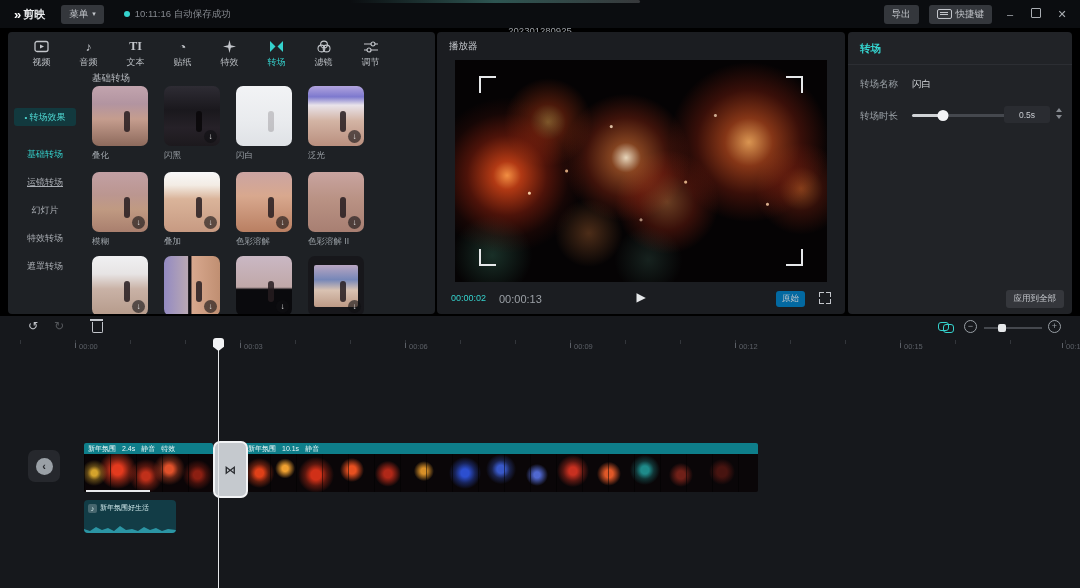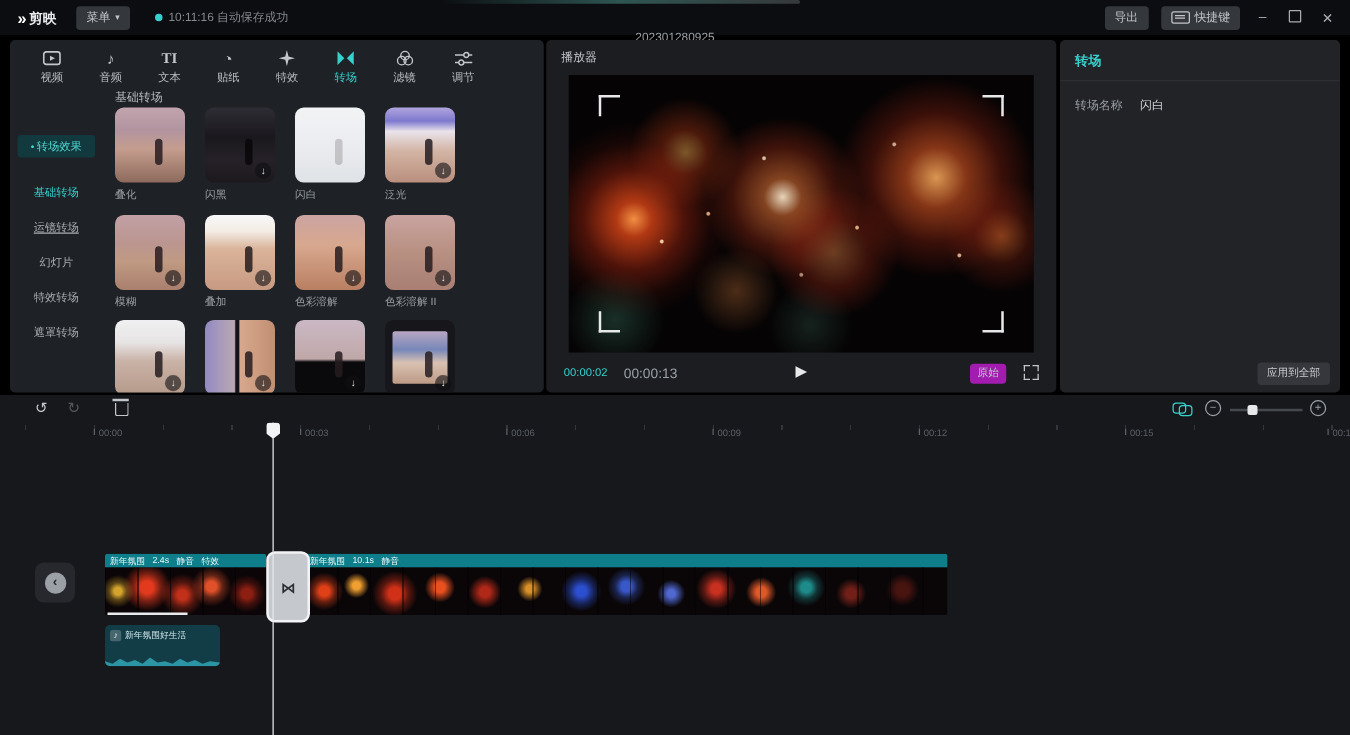--- a/index.html
+++ b/index.html
@@ -81,21 +81,21 @@
     radial-gradient(circle at 50% 72%, rgba(255,220,190,0.6) 0 1px, transparent 2px);}
   .cb{position:absolute;width:15px;height:15px;}
   .cb.tl{left:24px;top:16px;border-left:2px solid #e6e8ea;border-top:2px solid #e6e8ea;}
   .cb.tr{right:24px;top:16px;border-right:2px solid #e6e8ea;border-top:2px solid #e6e8ea;}
   .cb.bl{left:24px;bottom:16px;border-left:2px solid #e6e8ea;border-bottom:2px solid #e6e8ea;}
   .cb.br{right:24px;bottom:16px;border-right:2px solid #e6e8ea;border-bottom:2px solid #e6e8ea;}
   #player-bar{position:absolute;left:0;right:0;top:256px;height:24px;}
   .tc-cur{position:absolute;left:14px;top:5px;font-size:9px;color:#35d2cd;}
   .tc-total{position:absolute;left:62px;top:5px;font-size:11px;color:#9ba0a6;}
   #play-btn{position:absolute;left:50%;top:2px;transform:translateX(-50%);color:#e6e8ea;font-size:12px;cursor:pointer;}
-  #ratio-btn{position:absolute;right:40px;top:3px;background:#a21caf;color:#c3c6cb;font-size:8.5px;border-radius:3px;padding:2px 6px;cursor:pointer;}
+  #ratio-btn{position:absolute;right:40px;top:3px;background:#0369a1;color:#c3c6cb;font-size:8.5px;border-radius:3px;padding:2px 6px;cursor:pointer;}
   #fs-btn{position:absolute;right:14px;top:4px;width:12px;height:12px;cursor:pointer;}
   #fs-btn span{position:absolute;width:4px;height:4px;}
   #fs-btn .a{left:0;top:0;border-left:1.5px solid #c3c6cb;border-top:1.5px solid #c3c6cb;}
   #fs-btn .b{right:0;top:0;border-right:1.5px solid #c3c6cb;border-top:1.5px solid #c3c6cb;}
   #fs-btn .c{left:0;bottom:0;border-left:1.5px solid #c3c6cb;border-bottom:1.5px solid #c3c6cb;}
   #fs-btn .d{right:0;bottom:0;border-right:1.5px solid #c3c6cb;border-bottom:1.5px solid #c3c6cb;}
   
   #inspector{left:848px;top:32px;width:224px;height:282px;background:#212327;border-radius:4px;}
   #insp-title{position:absolute;left:12px;top:10px;font-size:10.5px;font-weight:bold;color:#35d2cd;}
   #insp-divider{position:absolute;left:0;right:0;top:32px;height:1px;background:#2c2e33;}
@@ -398,20 +398,31 @@
   </div>
 </div>
 
 <div id="inspector" class="abs">
   <div id="insp-title">转场</div>
   <div id="insp-divider"></div>
   <div id="name-row">
     <span class="insp-label">转场名称</span>
     <span id="name-value">闪白</span>
   </div>
+  <div id="dur-row">
+    <span class="insp-label" id="dur-label">转场时长</span>
+    <div id="dur-slider">
+      <div id="dur-handle"></div>
+    </div>
+    <div id="dur-value">0.5s</div>
+    <div id="dur-stepper">
+      <span class="step-up"></span>
+      <span class="step-down"></span>
+    </div>
+  </div>
   <div id="apply-all">应用到全部</div>
 </div>
 
 <div id="timeline" class="abs">
   <div id="tl-toolbar">
     <span class="tool" style="left:28px;">↺</span>
     <span class="tool dim" style="left:54px;">↻</span>
     <span class="tool trash" style="left:92px;"></span>
     <span id="snap-link">
         <span class="l1"></span>

